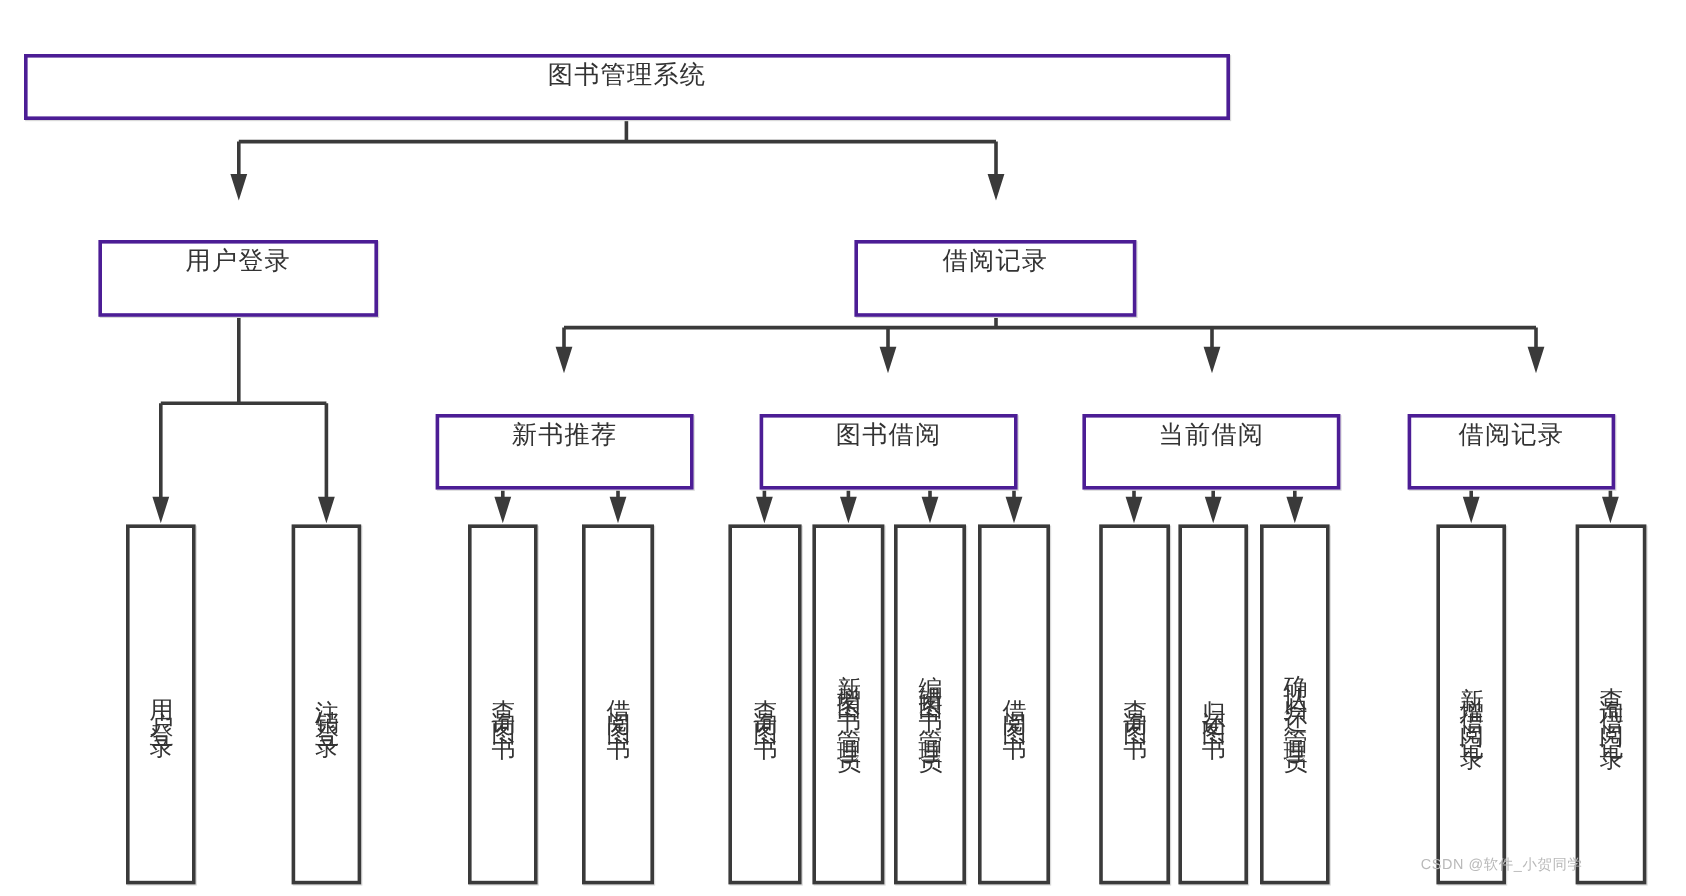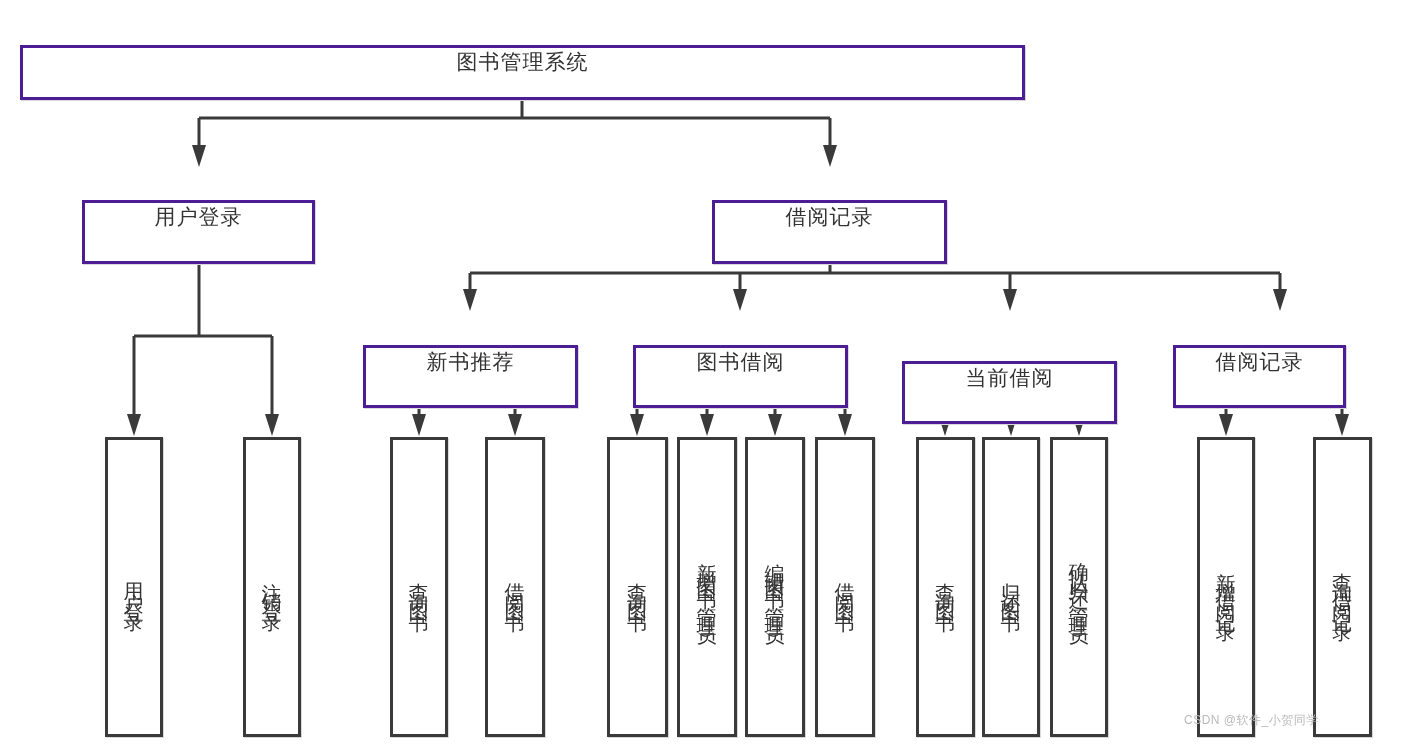--- a/index.html
+++ b/index.html
@@ -105,21 +105,21 @@
   <div class="hbox" style="left:712px; top:168px; width:235px; height:64px;">
     <span class="label">借阅记录</span>
   </div>
 
   <div class="hbox" style="left:633px; top:313px; width:215px; height:63px;">
     <span class="label">图书借阅</span>
   </div>
   <div class="hbox" style="left:363px; top:313px; width:215px; height:63px;">
     <span class="label">新书推荐</span>
   </div>
-  <div class="hbox" style="left:902px; top:329px; width:215px; height:63px;">
+  <div class="hbox" style="left:902px; top:313px; width:215px; height:63px;">
     <span class="label">当前借阅</span>
   </div>
   <div class="hbox" style="left:1173px; top:313px; width:173px; height:63px;">
     <span class="label">借阅记录</span>
   </div>
 
   <div class="vbox" style="left:105px; top:437px; width:58px; height:300px;">
     <span class="vtext">用户登录</span>
   </div>
   <div class="vbox" style="left:243px; top:437px; width:58px; height:300px;">

